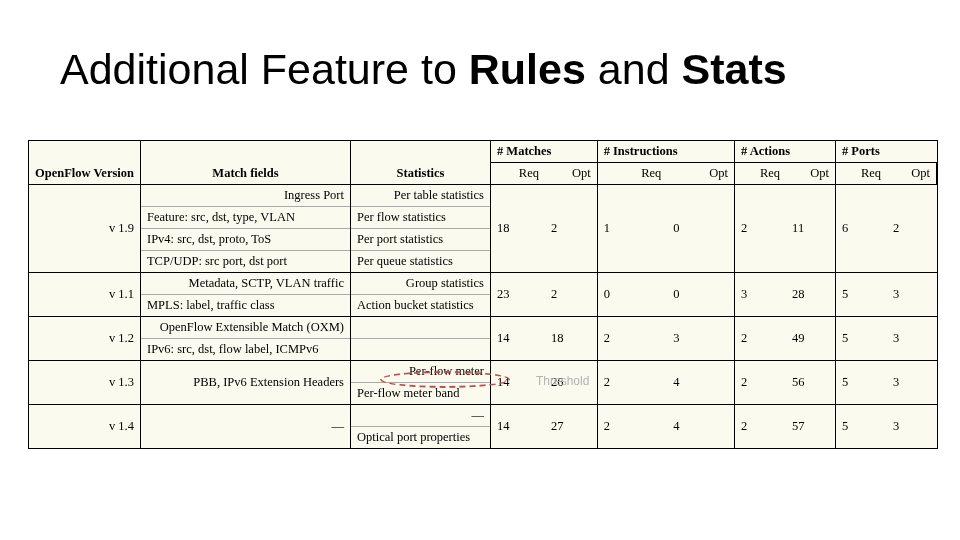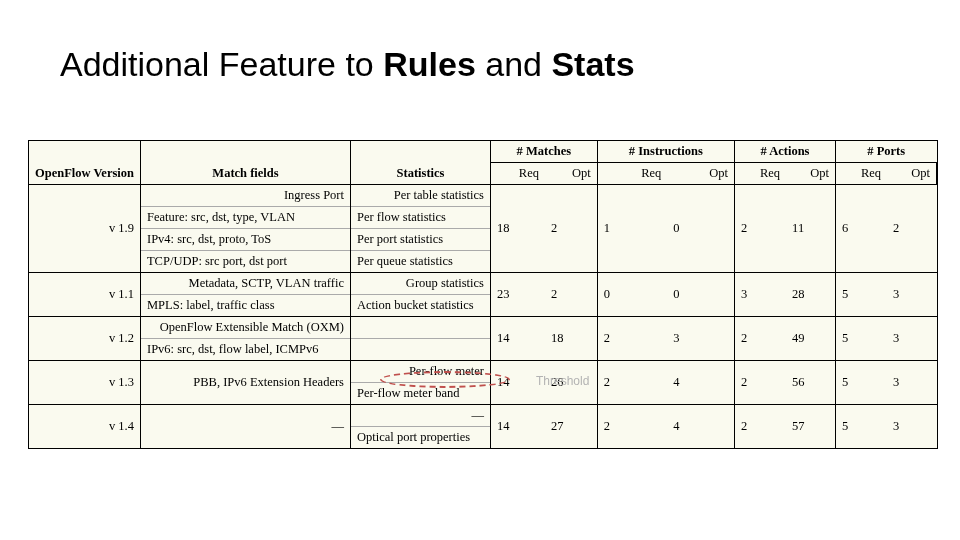--- a/index.html
+++ b/index.html
@@ -10,21 +10,21 @@
     height: 540px;
     background: #ffffff;
     font-family: "Times New Roman", serif;
     color: #000;
   }
   .title {
     position: absolute;
     top: 45px;
     left: 60px;
     font-family: "Calibri Light", "Segoe UI Light", sans-serif;
-    font-size: 34px;
+    font-size: 43px;
     color: #000;
   }
   .title b { font-weight: 700; }
   .table-wrap {
     position: absolute;
     top: 140px;
     left: 28px;
     width: 910px;
     background: #fafaef;
     border: 1px solid #000;
@@ -36,21 +36,21 @@
   }
   th, td {
     padding: 3px 6px;
     text-align: left;
     vertical-align: middle;
     white-space: nowrap;
   }
   th { font-weight: 700; }
   .hdr-top th { border-bottom: 1px solid #000; }
   .hdr-top .bigcol { border-right: 1px solid #000; vertical-align: bottom; text-align: center; }
-  .grp { text-align: center; border-right: 1px solid #000; border-bottom: 1px solid #000; }
+  .grp { text-align: left; border-right: 1px solid #000; border-bottom: 1px solid #000; }
   .sub th { border-bottom: 1px solid #000; text-align: right; font-weight: 400; }
   .sub th:nth-child(even) { border-right: 1px solid #000; }
   .vline { border-right: 1px solid #000; }
   .sect-top td { border-top: 1px solid #000; text-align: right; }
   .inner-row td { border-top: 1px solid #aaa; }
   td.num { text-align: left; }
   .oval {
     position: absolute;
     border: 2px dashed #c0504d;
     border-radius: 50%;

